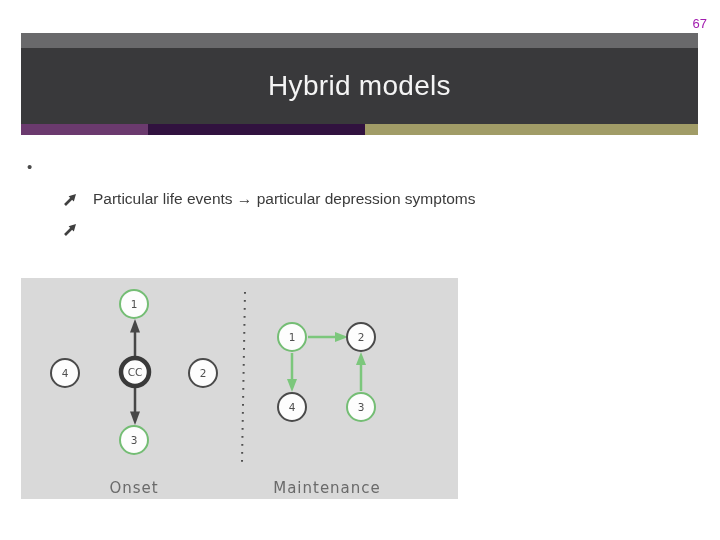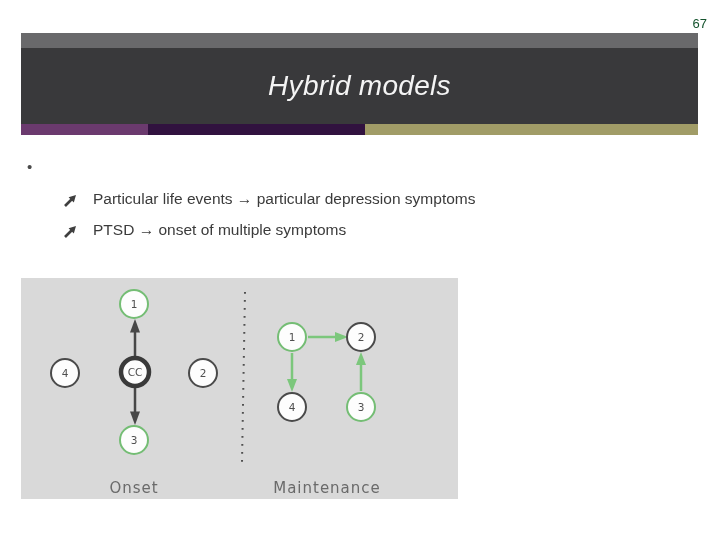--- a/index.html
+++ b/index.html
@@ -3,30 +3,30 @@
 <meta charset="utf-8">
 <style>
   html,body { margin:0; padding:0; }
   body {
     width:720px; height:540px; position:relative; overflow:hidden;
     background:#ffffff;
     font-family:"Liberation Sans", sans-serif;
   }
   .page-number {
     position:absolute; top:16px; right:13px;
-    font-size:13px; color:#14532d;
+    font-size:13px; color:#a21caf;
   }
   .bar-gray {
     position:absolute; left:21px; top:33px; width:677px; height:15px;
     background:#69696b;
   }
   .title-bar {
     position:absolute; left:21px; top:48px; width:677px; height:76px;
     background:#39393b;
-    display:flex; align-items:center; justify-content:center;font-style:italic;
+    display:flex; align-items:center; justify-content:center;
   }
   .title-bar h1 {
     margin:0; font-size:28px; font-weight:400; color:#f4f4f4;
     letter-spacing:0.3px;
   }
   .accent-strip {
     position:absolute; left:21px; top:124px; width:677px; height:11px;
     display:flex;
   }
   .accent-strip .seg1 { width:127px; background:#6b3a6e; }
@@ -35,21 +35,21 @@
 
   .main-bullet {
     position:absolute; left:27px; top:156px; width:640px;
     display:flex; align-items:flex-start;
     font-size:17.5px; color:#3b3b3b;
   }
   .main-bullet .dot { width:19px; font-size:15px; line-height:22px; color:#4a4a4a; }
 
   .sub-bullet {
     position:absolute; left:63px; width:600px;
-    display:flex; align-items:flex-end;
+    display:flex; align-items:center;
     font-size:15.5px; color:#3b3b3b;
   }
   .sub-bullet.sub1 { top:190px; }
   .sub-bullet.sub2 { top:221px; }
   .sub-bullet .ne-arrow { margin-right:16px; margin-top:2px; flex:0 0 auto; }
 
   .figure-panel {
     position:absolute; left:21px; top:278px; width:437px; height:221px;
     background:#d9d9d9;
   }
@@ -90,21 +90,20 @@
     <polygon points="13,1 5.6,3.2 10.8,8.4" fill="#3f3f3f"></polygon>
   </svg>
   <span>Particular life events → particular depression symptoms</span>
 </div>
 
 <div class="sub-bullet sub2">
   <svg class="ne-arrow" width="14" height="14" viewBox="0 0 14 14">
     <line x1="2" y1="12" x2="9" y2="5" stroke="#3f3f3f" stroke-width="2.6"></line>
     <polygon points="13,1 5.6,3.2 10.8,8.4" fill="#3f3f3f"></polygon>
   </svg>
-  <span>PTSD → onset of multiple symptoms</span>
 </div>
 
 <div class="figure-panel">
   <svg width="437" height="221" viewBox="0 0 437 221">
 
     <line x1="224" y1="14" x2="221" y2="184" stroke="#4f4f4f" stroke-width="2" stroke-dasharray="1.8 6.2"></line>
 
     <g>
       <line x1="114" y1="78" x2="114" y2="53" stroke="#474747" stroke-width="2.5"></line>
       <polygon points="114,41 109,54.5 119,54.5" fill="#474747"></polygon>

